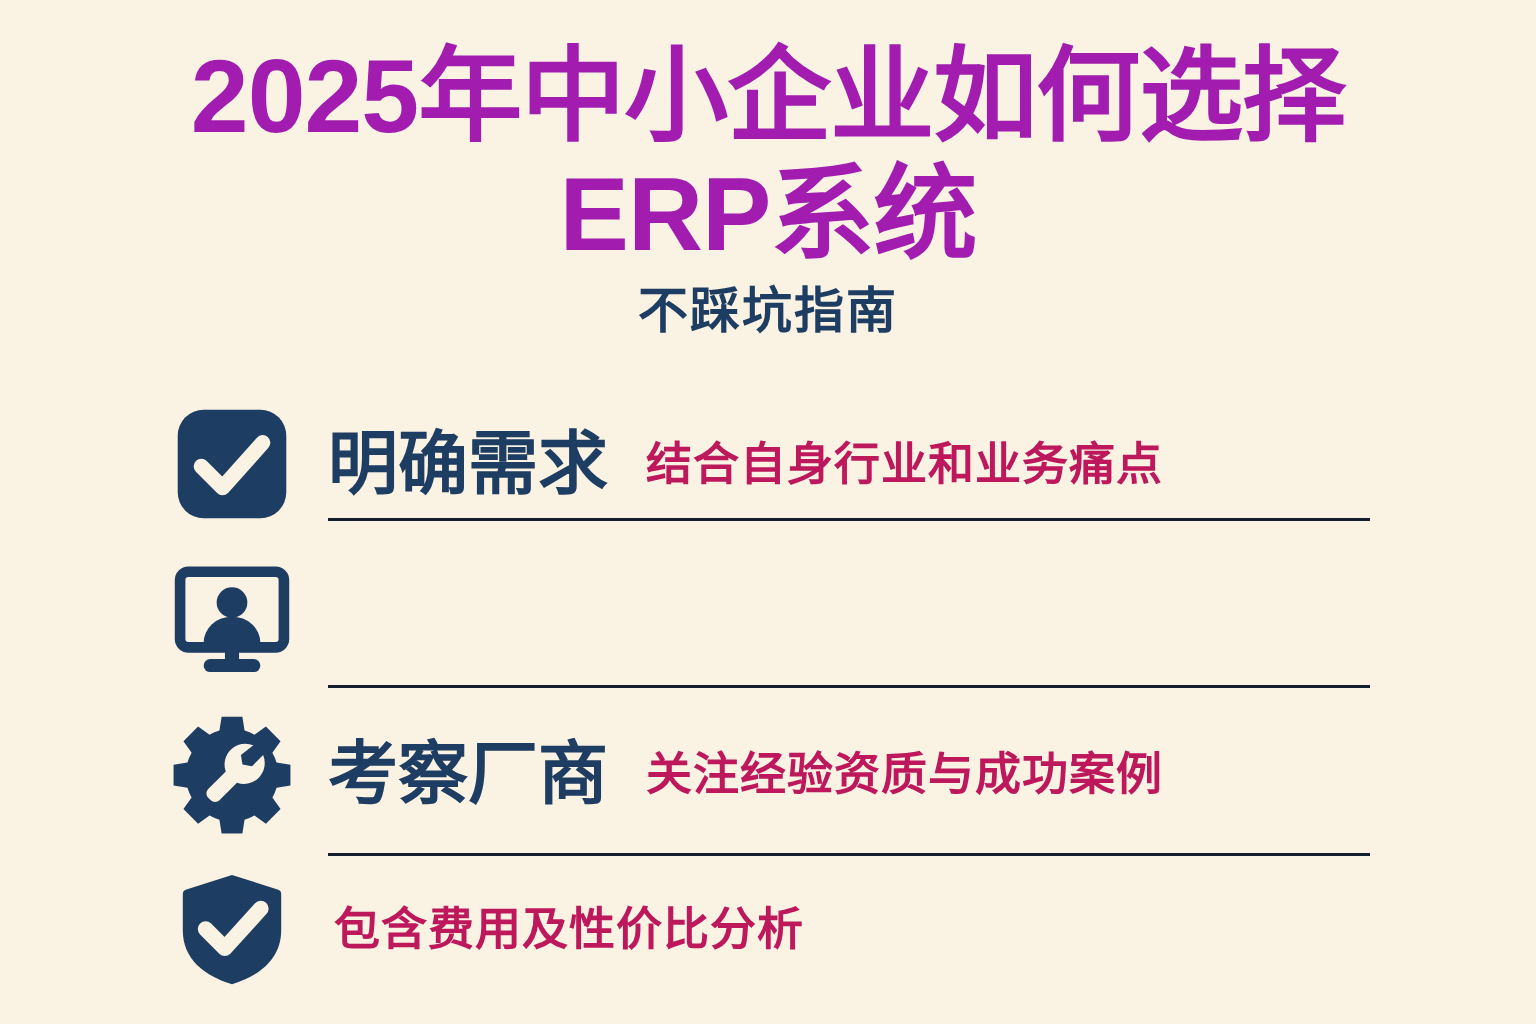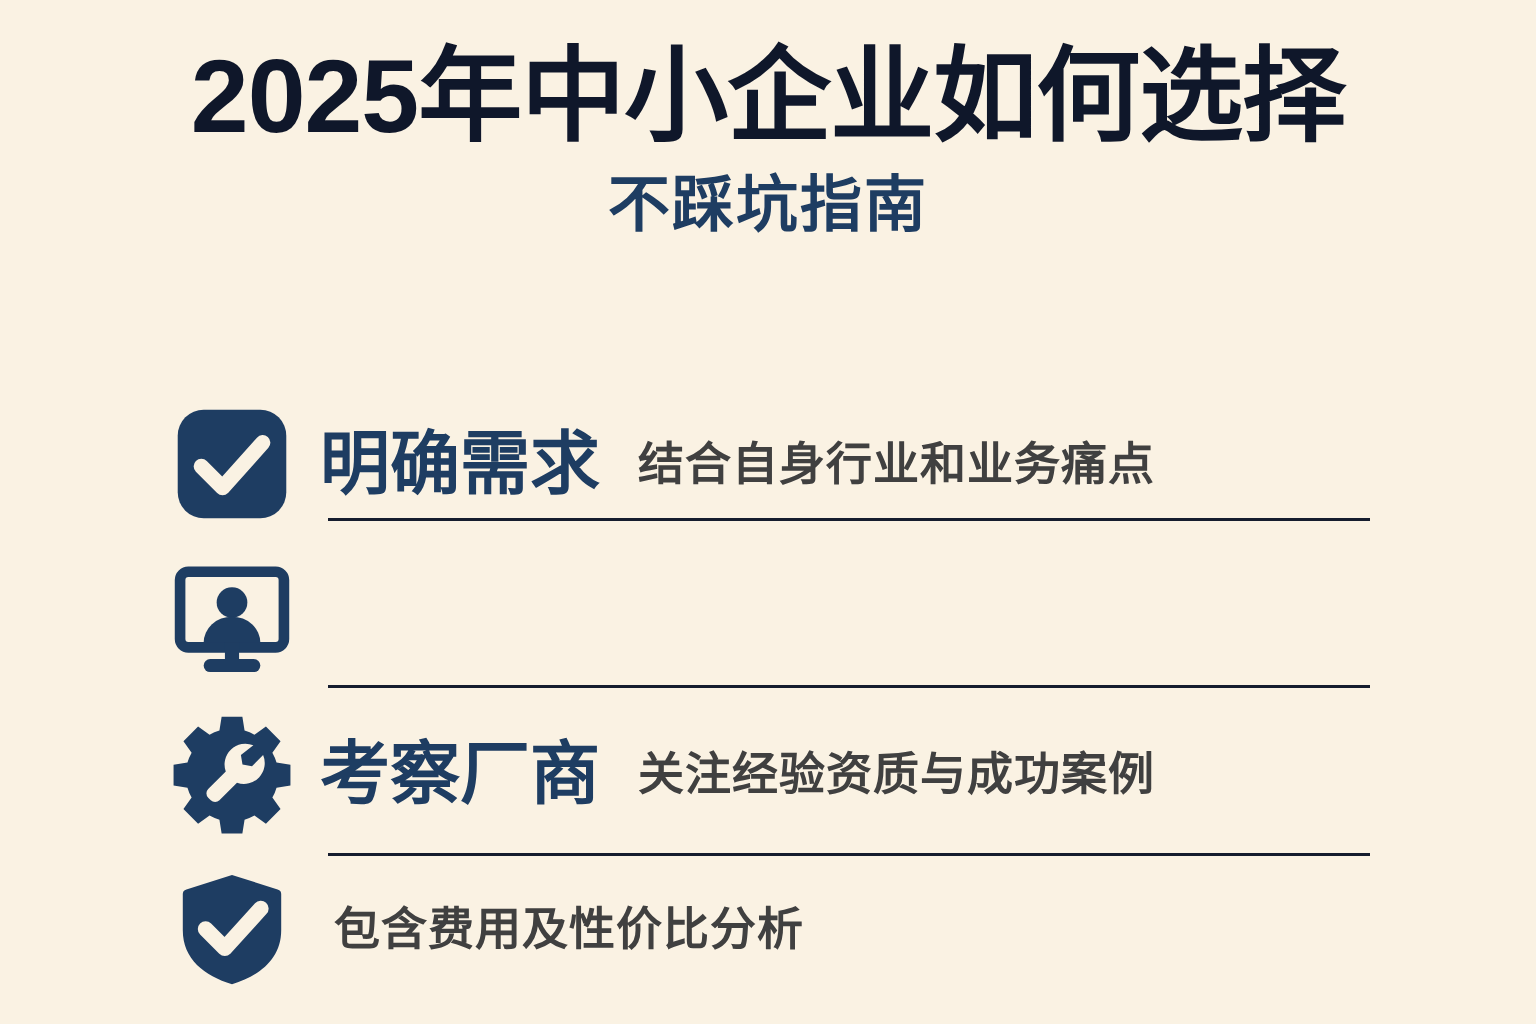--- a/index.html
+++ b/index.html
@@ -26,45 +26,45 @@
   
   .header {
     position: absolute;
     left: 0;
     top: 0;
     width: 1536px;
     text-align: center;
   }
 
   .title-line {
-    color: #0f172a;
+    color: #a21caf;
     font-weight: bold;
     letter-spacing: -1px;
     line-height: 1.0;
     white-space: nowrap;
     text-align: center;
   }
 
   .title-line-1 {
     font-size: 104px;
     margin-top: 44px;
   }
 
   .title-line-2 {
     font-size: 104px;
     margin-top: 14px;
   }
 
   .subtitle {
     color: #1e3d62;
     font-weight: bold;
-    font-size: 62px;
+    font-size: 50px;
     letter-spacing: 2px;
     line-height: 1.0;
-    margin-top: 26px;
+    margin-top: 20px;
     white-space: nowrap;
     text-align: center;
   }
 
   
   .list {
     position: absolute;
     left: 0;
     top: 386px;
     width: 1536px;
@@ -91,26 +91,26 @@
   .icon-cell svg {
     display: block;
   }
 
   .row-heading {
     color: #1e3d62;
     font-weight: bold;
     font-size: 70px;
     line-height: 1;
     letter-spacing: 0px;
-    margin-left: 24px;
+    margin-left: 32px;
     white-space: nowrap;
   }
 
   .row-desc {
-    color: #404040;
+    color: #be185d;
     font-weight: bold;
     font-size: 46px;
     line-height: 1;
     letter-spacing: 1px;
     margin-left: 38px;
     white-space: nowrap;
   }
 
   .divider {
     position: absolute;
@@ -124,20 +124,21 @@
   .divider.d2 { top: 685px; }
   .divider.d3 { top: 853px; }
 </style>
 </head>
 <body>
 
 <div class="poster">
 
   <div class="header">
     <div class="title-line title-line-1">2025年中小企业如何选择</div>
+    <div class="title-line title-line-2">ERP系统</div>
     <div class="subtitle">不踩坑指南</div>
   </div>
 
   <div class="list">
 
     <div class="row">
       <div class="icon-cell">
         <svg width="118" height="118" viewBox="0 0 100 100" aria-hidden="true">
           <rect x="4" y="4" width="92" height="92" rx="22" ry="22" fill="#1e3d62"></rect>
           <path d="M24 52 L42 70 L76 32" fill="none" stroke="#faf2e3" stroke-width="13" stroke-linecap="round" stroke-linejoin="round"></path>

